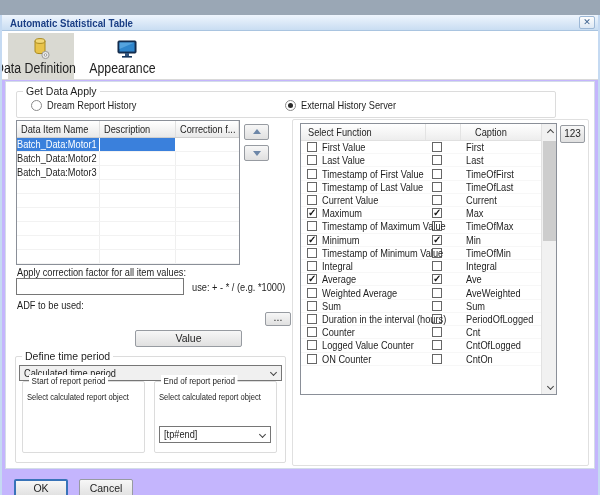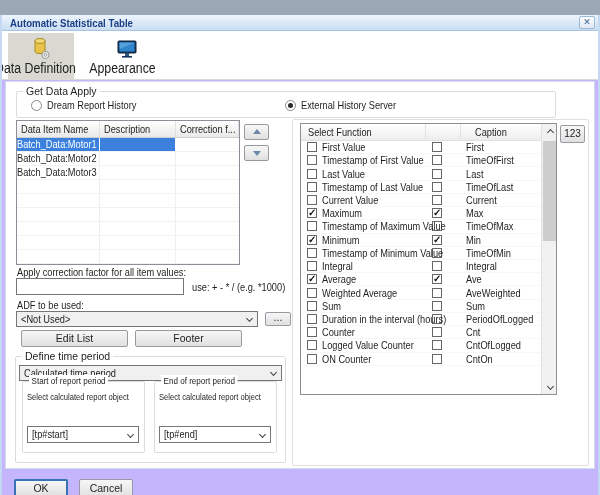--- a/index.html
+++ b/index.html
@@ -184,44 +184,35 @@
   </div>
   <div class="btn" style="left:242px;top:130px;width:25px;height:16px;">
     <div class="tri-down"></div>
   </div>
 
   <span class="lbl cond" style="left:15px;top:251px;">Apply correction factor for all item values:</span>
   <input class="tinput" style="left: 14px; top: 263px; width: 168px; height: 17px;" value="">
   <span class="lbl cond" style="left:190px;top:266px;">use: + - * /  (e.g. *1000)</span>
 
   <span class="lbl cond" style="left:15px;top:284px;">ADF to be used:</span>
-  <div class="combo" style="left:14px;top:296px;width:242px;height:16px;">
-    <span class="cval cond">&lt;Not Used&gt;</span>
-    <span class="chev"></span>
-  </div>
   <div class="btn" style="left:263px;top:297px;width:26px;height:14px;line-height:8px;">...</div>
 
-  <div class="btn" style="left:19px;top:315px;width:107px;height:17px;line-height:15px;">Edit List</div>
-  <div class="btn" style="left:133px;top:315px;width:107px;height:17px;line-height:15px;">Footer</div>
+  <div class="btn" style="left:133px;top:315px;width:107px;height:17px;line-height:15px;">Value</div>
 
   <div class="grp" style="left:13px;top:341px;width:271px;height:107px;">
     <span class="grp-legend">Define time period</span>
   </div>
   <div class="combo" style="left:17px;top:350px;width:263px;height:16px;">
     <span class="cval cond">Calculated time period</span>
     <span class="chev"></span>
   </div>
   <div class="grp" style="left:20px;top:366px;width:123px;height:72px;">
     <span class="grp-legend small" style="transform:scaleX(.85);transform-origin:0 50%;">Start of report period</span>
   </div>
   <span class="lbl small cond" style="left:25px;top:376px;transform:scaleX(.8);">Select calculated report object</span>
-  <div class="combo white" style="left:25px;top:411px;width:112px;height:17px;">
-    <span class="cval cond">[tp#start]</span>
-    <span class="chev" style="top:5px;"></span>
-  </div>
   <div class="grp" style="left:152px;top:366px;width:123px;height:72px;">
     <span class="grp-legend small" style="transform:scaleX(.85);transform-origin:0 50%;">End of report period</span>
   </div>
   <span class="lbl small cond" style="left:157px;top:376px;transform:scaleX(.8);">Select calculated report object</span>
   <div class="combo white" style="left:157px;top:411px;width:112px;height:17px;">
     <span class="cval cond">[tp#end]</span>
     <span class="chev" style="top:5px;"></span>
   </div>
 
   <div class="grp" style="left:290px;top:104px;width:297px;height:347px;border-color:#e0e0e0;"></div>
@@ -241,39 +232,39 @@
           <div class="fc2">
             <div class="cb"></div>
           </div>
           <div class="fc3">
             <span class="cond">First</span>
           </div>
         </div>
         <div class="frow">
           <div class="fc1">
             <div class="cb"></div>
+            <span class="cond fl">Last Value</span>
+          </div>
+          <div class="fc2">
+            <div class="cb"></div>
+          </div>
+          <div class="fc3">
+            <span class="cond">Last</span>
+          </div>
+        </div>
+        <div class="frow">
+          <div class="fc1">
+            <div class="cb"></div>
             <span class="cond fl">Timestamp of First Value</span>
           </div>
           <div class="fc2">
             <div class="cb"></div>
           </div>
           <div class="fc3">
             <span class="cond">TimeOfFirst</span>
-          </div>
-        </div>
-        <div class="frow">
-          <div class="fc1">
-            <div class="cb"></div>
-            <span class="cond fl">Last Value</span>
-          </div>
-          <div class="fc2">
-            <div class="cb"></div>
-          </div>
-          <div class="fc3">
-            <span class="cond">Last</span>
           </div>
         </div>
         <div class="frow">
           <div class="fc1">
             <div class="cb"></div>
             <span class="cond fl">Timestamp of Last Value</span>
           </div>
           <div class="fc2">
             <div class="cb"></div>
           </div>

